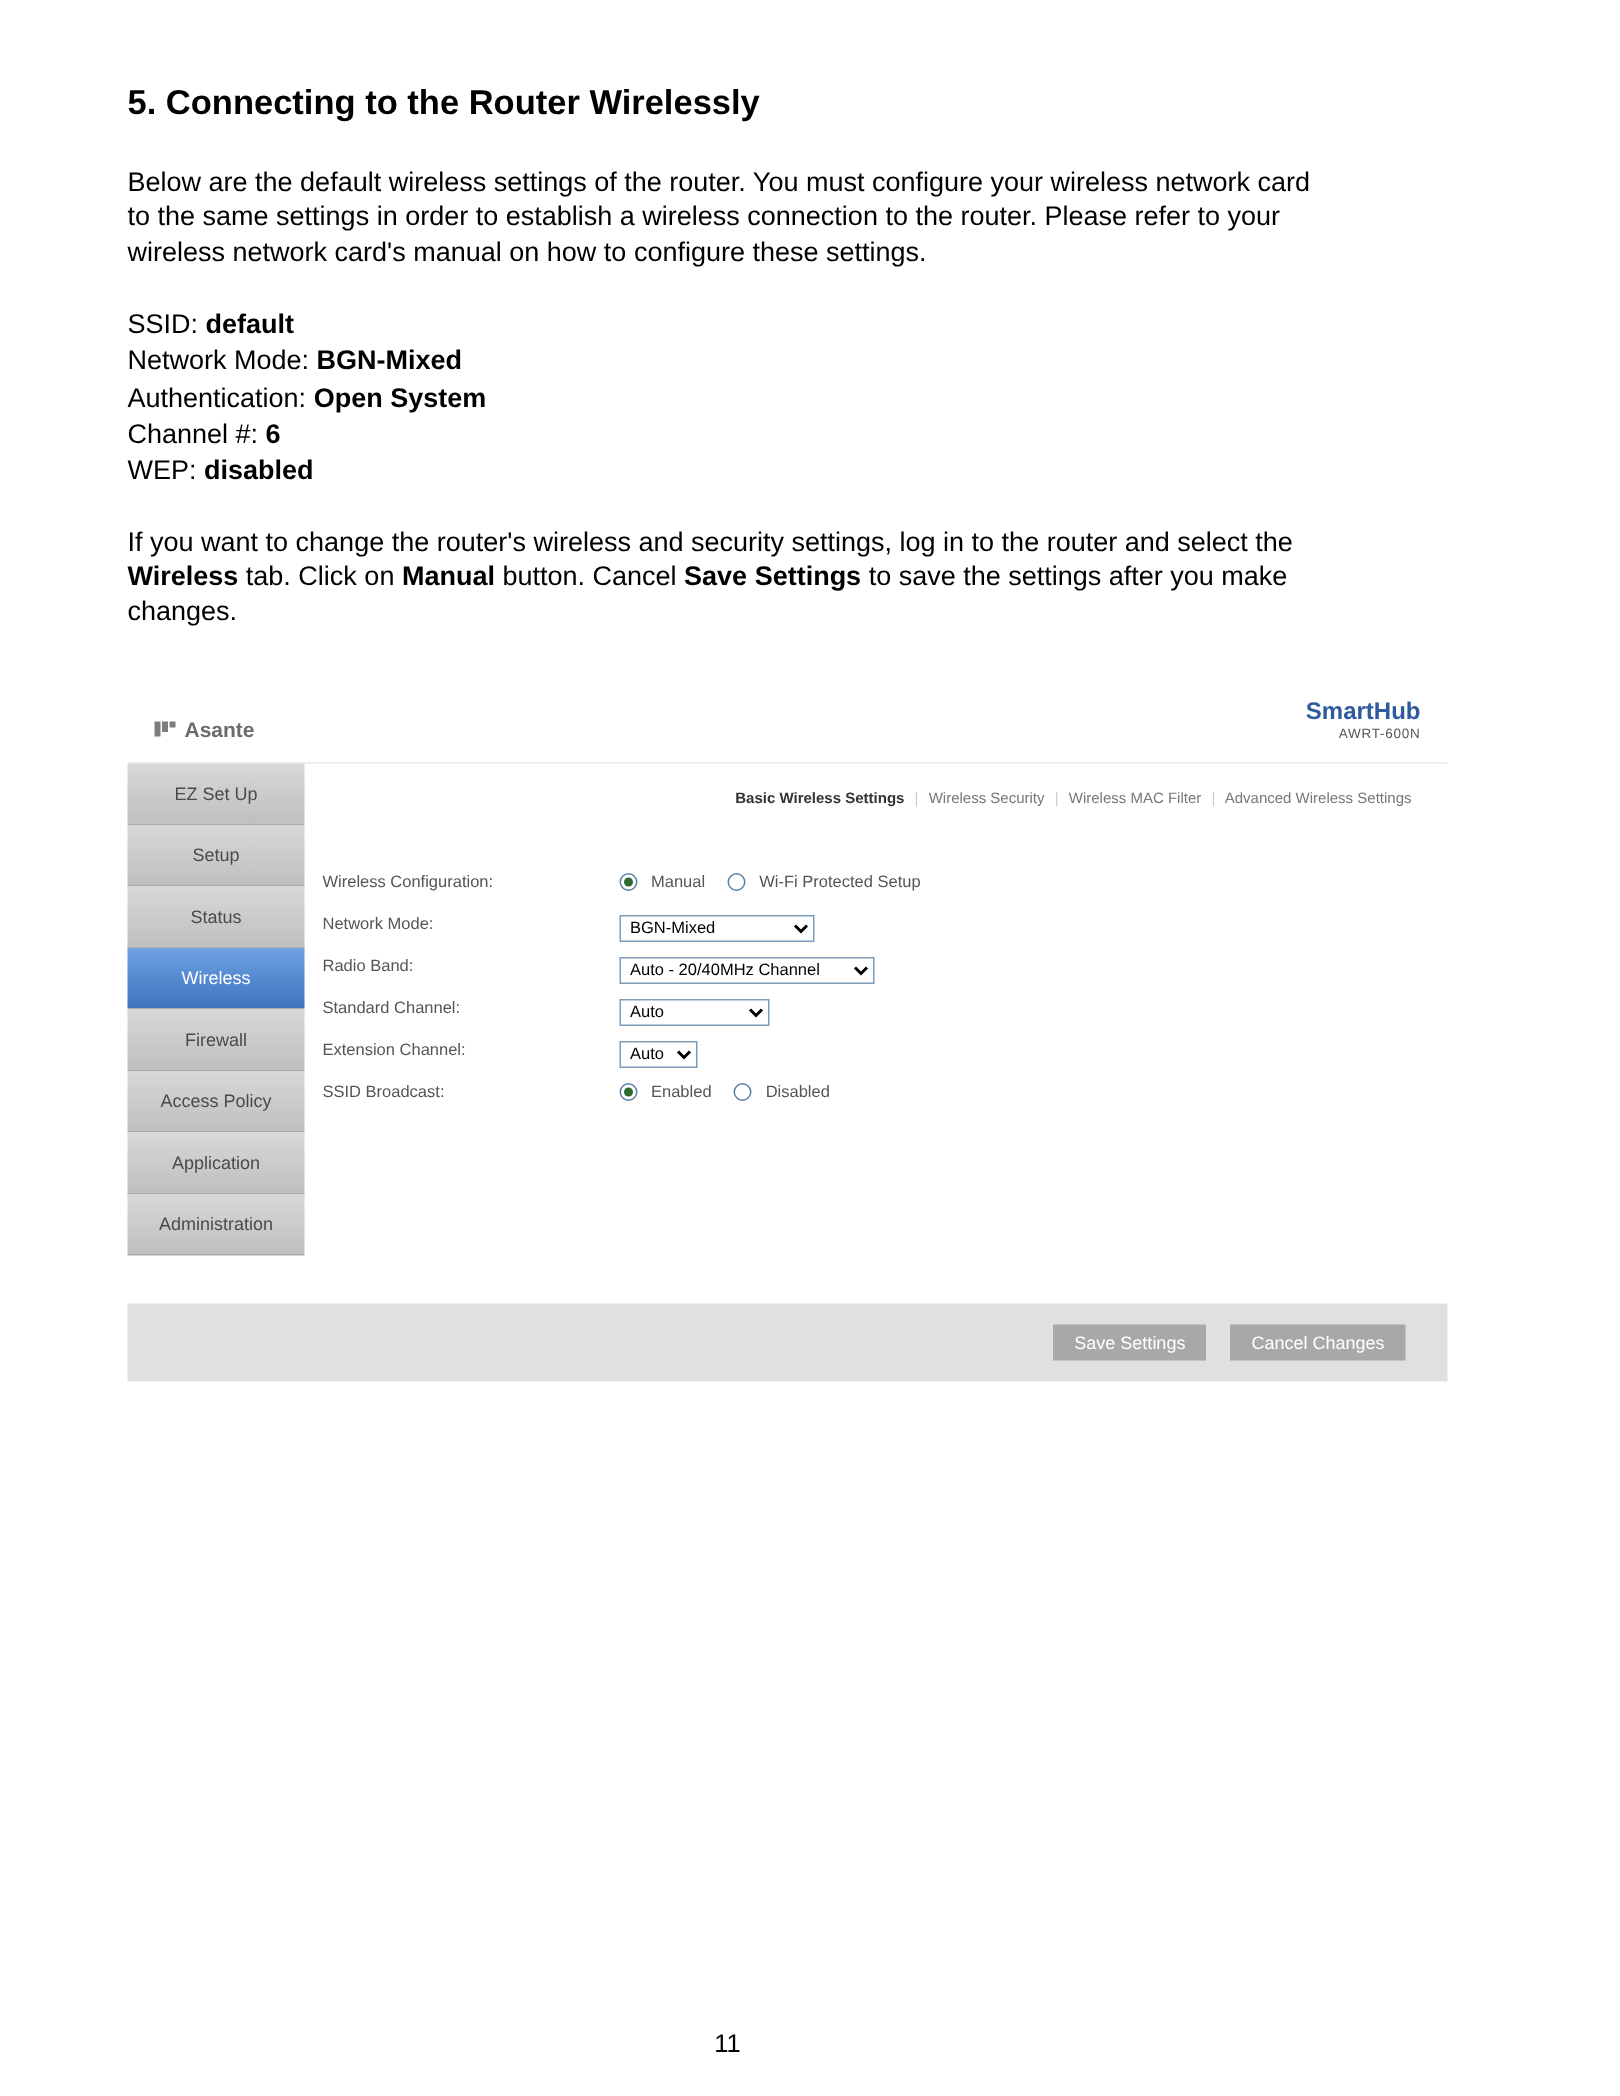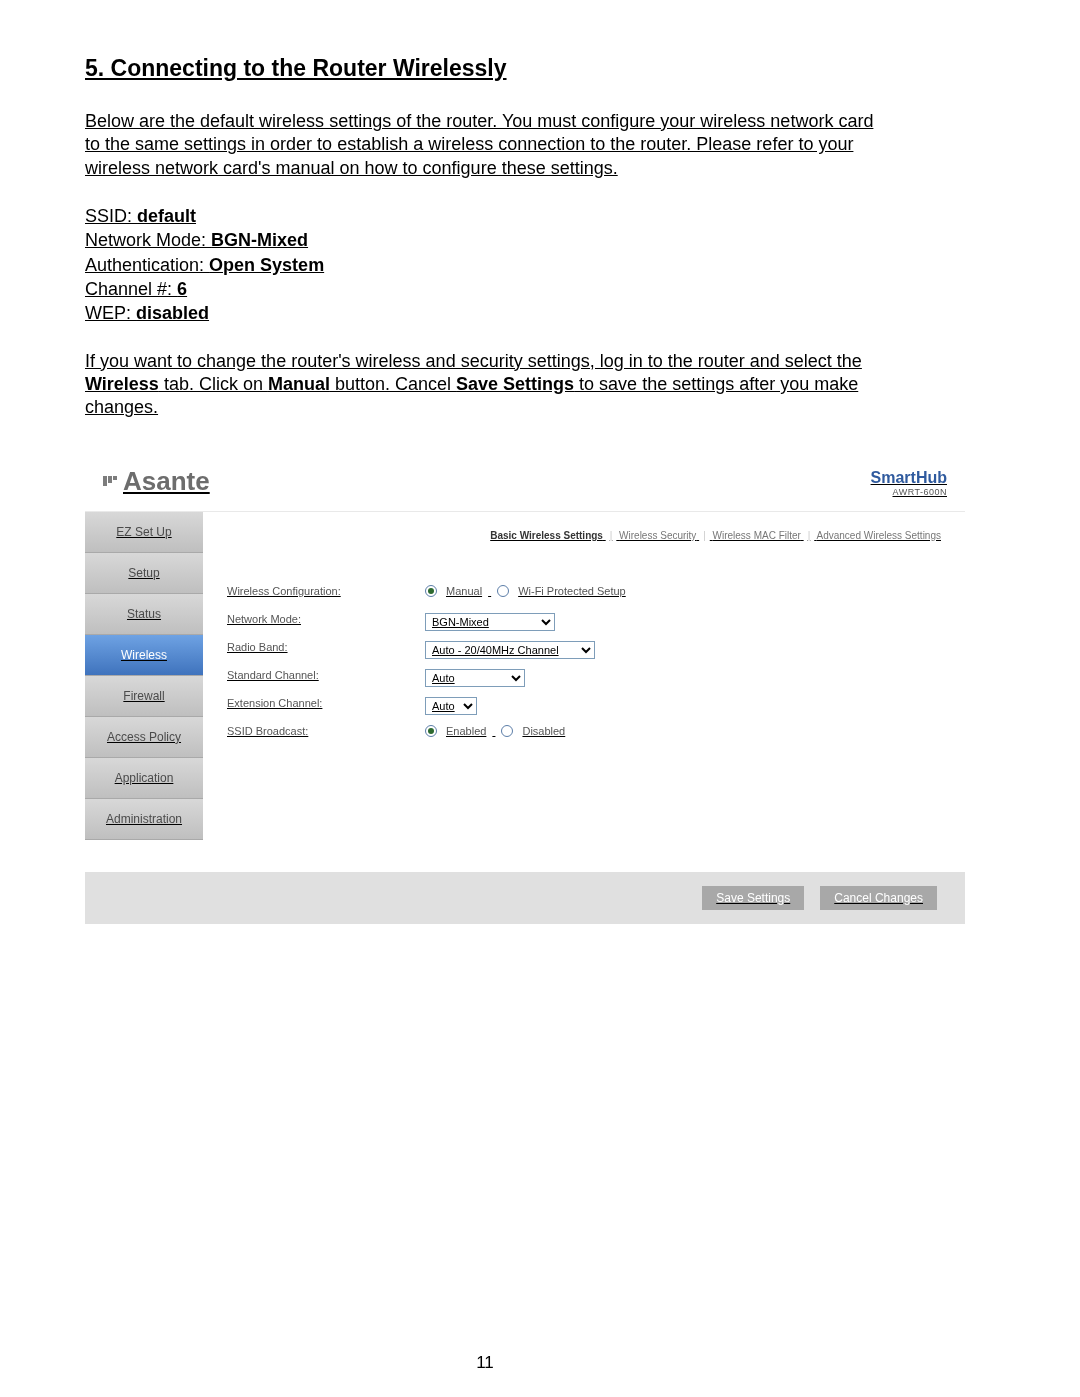--- a/index.html
+++ b/index.html
@@ -9,21 +9,20 @@
     background: #fff;
     color: #000;
     font-size: 15px;
   }
   .page {
     width: 970px;
     min-height: 1397px;
     box-sizing: border-box;
     padding: 55px 85px 30px 85px;
     position: relative;
-    text-decoration: underline;
   }
   h2.section-heading {
     font-size: 23px;
     font-weight: bold;
     margin: 0 0 28px 0;
   }
   p.body {
     font-size: 18px;
     line-height: 1.3;
     margin: 0 0 24px 0;
@@ -40,21 +39,21 @@
     width: 880px;
     margin-top: 40px;
   }
   .ru-header {
     display: flex;
     justify-content: space-between;
     align-items: flex-end;
     padding: 6px 18px 14px 18px;
   }
   .ru-brand {
-    font-size: 26px;
+    font-size: 14px;
     color: #6d6d6d;
     font-weight: 600;
     display: flex;
     align-items: center;
     gap: 6px;
   }
   .ru-brand .bars {
     display: inline-flex;
     gap: 1px;
   }
@@ -98,21 +97,20 @@
     color: #fff;
   }
   .ru-main {
     flex: 1;
     padding: 0;
     display: flex;
   }
   .ru-content {
     flex: 1;
     padding: 10px 0 0 0;
-    margin-left: 12px;
   }
   .ru-tabs {
     text-align: right;
     font-size: 10px;
     color: #777;
     padding: 8px 24px 18px 0;
   }
   .ru-tabs .tab { cursor:pointer; }
   .ru-tabs .active { font-weight: bold; color:#333; }
   .ru-tabs .sep { color:#ccc; padding:0 4px; }

